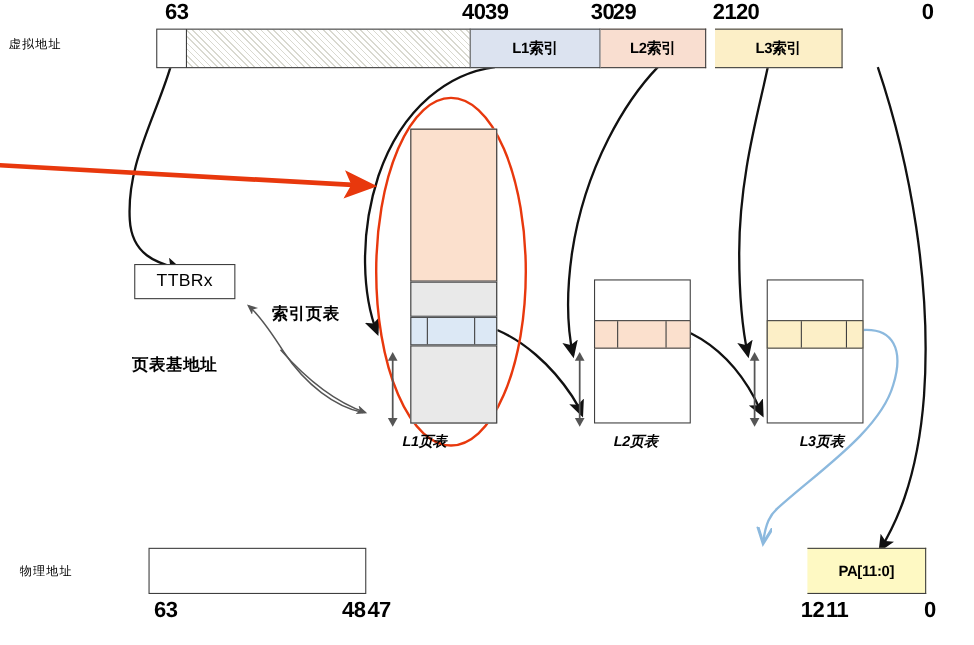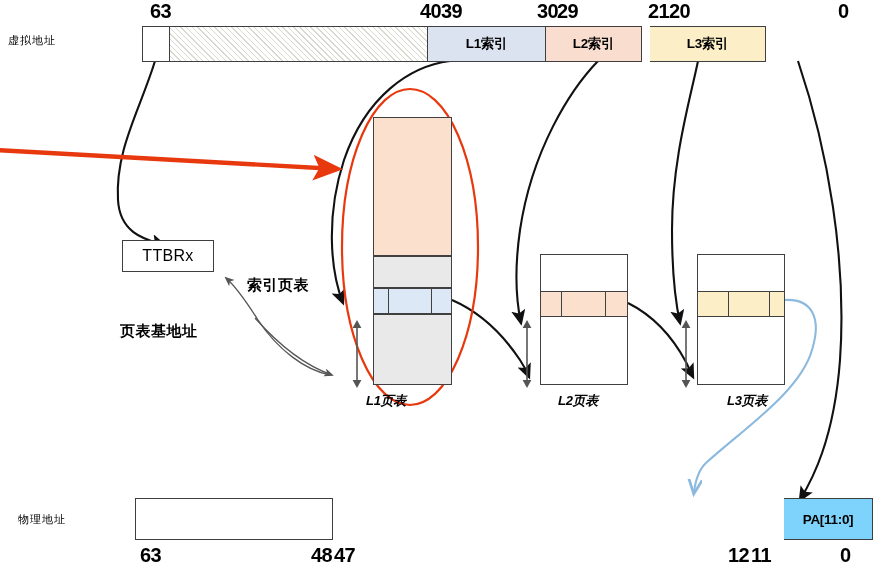--- a/index.html
+++ b/index.html
@@ -157,21 +157,21 @@
         <div style="width: 42px; height: 100%; box-sizing: border-box; border-left: 1.5px solid rgb(64, 64, 64);"></div>
         <div style="width: 15px; height: 100%; box-sizing: border-box; border-left: 1.5px solid rgb(64, 64, 64);"></div>
       </div>
       <div class="ptlabel" style="left: 727px; top: 392px;">L3页表</div>
     </div>
 
   <div class="rowlabel abs" style="left:18px;top:512px;">物理地址</div>
 
   <div class="bar" id="pa-bar" style="left:0;top:498px;height:42px;width:885px;">
       <div class="seg first" style="left: 135px; width: 198px; background: rgb(255, 255, 255);"></div>
-      <div class="seg" style="left: 784px; width: 89px; background: #7dd3fc;">
+      <div class="seg" style="left: 734px; width: 108px; background: #fef9c3;">
         <span class="segtext">PA[11:0]</span>
       </div>
     </div>
   <div id="pa-bits">
       <div class="bitlabel abs" style="left: 140px; top: 547px;">63</div>
       <div class="bitlabel abs" style="left: 311px; top: 547px;">48</div>
       <div class="bitlabel abs" style="left: 334px; top: 547px;">47</div>
       <div class="bitlabel abs" style="left: 728px; top: 547px;">12</div>
       <div class="bitlabel abs" style="left: 751px; top: 547px;">11</div>
       <div class="bitlabel abs" style="left: 840px; top: 547px;">0</div>

